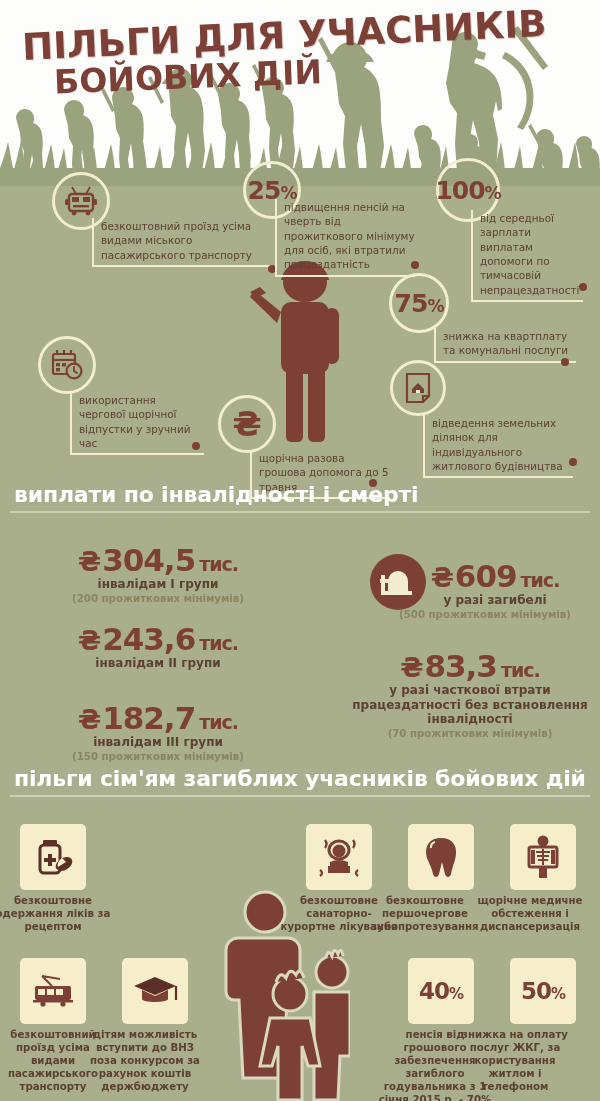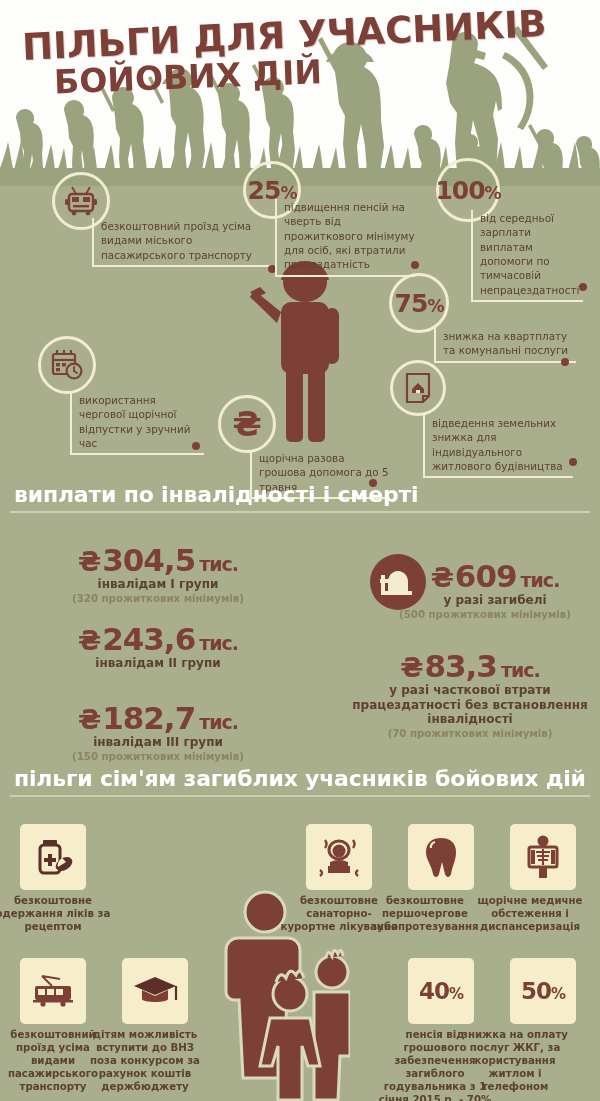--- a/index.html
+++ b/index.html
@@ -227,34 +227,34 @@
   <div class="dot" style="left:369px;top:293px"></div>
 
   <div class="circ" style="left:390px;top:174px;width:56px;height:56px">
     <svg width="30" height="32" viewBox="0 0 30 32">
       <path d="M4 2 H26 V24 L20 30 H4 Z" fill="none" stroke="#7d4036" stroke-width="2.2"></path>
       <path d="M20 30 V24 H26" fill="none" stroke="#7d4036" stroke-width="2.2"></path>
       <path d="M9 17 L15 11 L21 17 V21 H9 Z" fill="#7d4036"></path>
       <rect x="13" y="18" width="4" height="3" fill="#f2ecd0"></rect>
     </svg>
   </div>
-  <div class="callout" style="left:423px;top:229px;width:150px">відведення земельних знижка для індивідуального житлового будівництва</div>
+  <div class="callout" style="left:423px;top:229px;width:150px">відведення земельних ділянок для індивідуального житлового будівництва</div>
   <div class="dot" style="left:569px;top:272px"></div>
 
   <div class="sect" style="top:296px">
     <h2>виплати по інвалідності і смерті</h2>
     <div class="rule"></div>
   </div>
 
   <div class="fig" style="left:18px;top:356px;width:280px">
     <div class="amount">
       <span class="cur">₴</span><span>304,5</span><span class="unit">тис.</span>
     </div>
     <div class="lbl">інвалідам I групи</div>
-    <div class="sub">(320 прожиткових мінімумів)</div>
+    <div class="sub">(200 прожиткових мінімумів)</div>
   </div>
 
   <div class="fig" style="left:18px;top:435px;width:280px">
     <div class="amount">
       <span class="cur">₴</span><span>243,6</span><span class="unit">тис.</span>
     </div>
     <div class="lbl">інвалідам II групи</div>
   </div>
 
   <div class="fig" style="left:18px;top:514px;width:280px">

